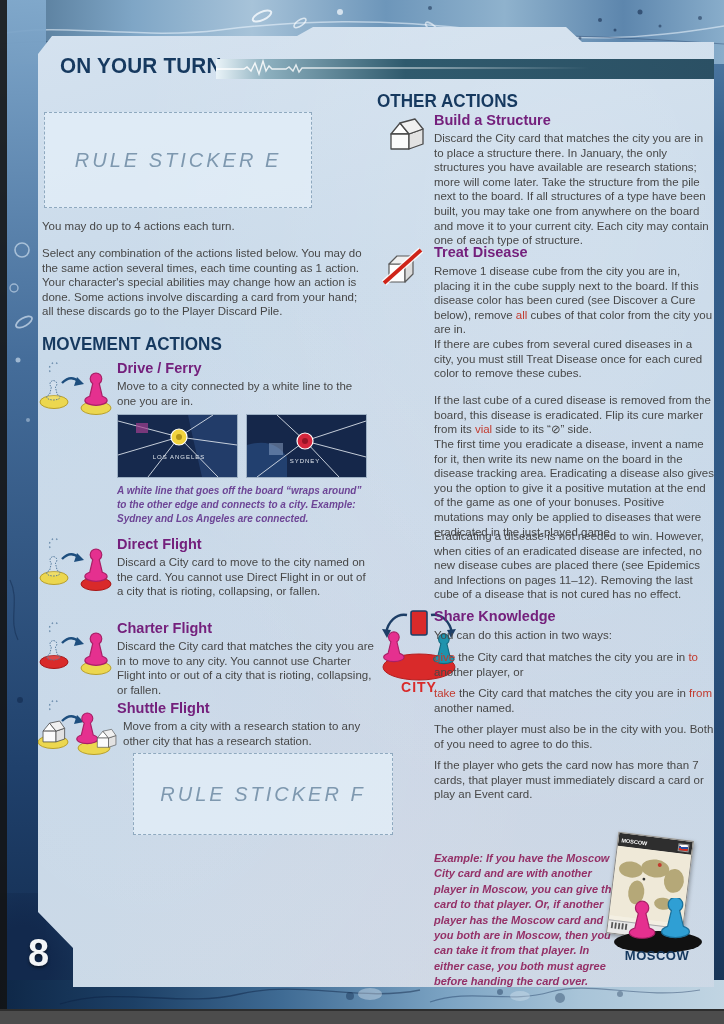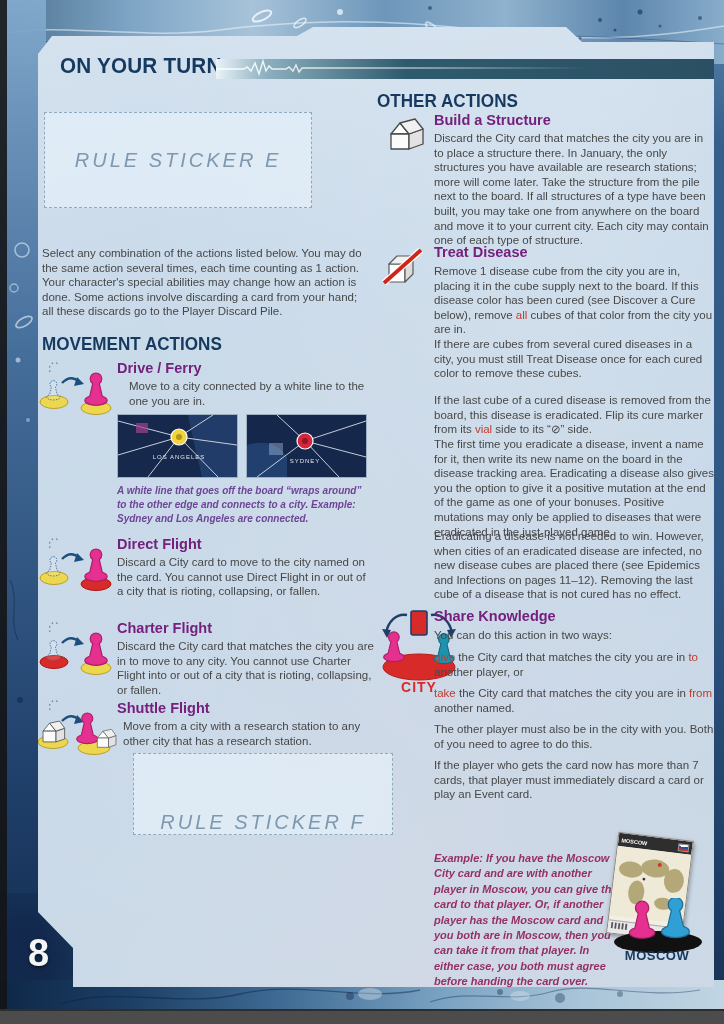--- a/index.html
+++ b/index.html
@@ -108,35 +108,36 @@
         </linearGradient>
       </defs>
       <rect width="498" height="20" fill="url(#barg)"></rect>
       <path d="M0 10 h28 l3 -2 4 4 4 -8 4 11 4 -13 3 10 3 -5 3 3 h14 l3 -2 4 4 3 -6 3 7 3 -4 h380" fill="none" stroke="url(#lineg)" stroke-width="1.4"></path>
     </svg>
 
     <div class="abs sticker" style="left:44px;top:112px;width:266px;height:94px;">
       <span class="sticker-text">RULE STICKER E</span>
     </div>
 
+    <div class="abs body" style="left:42px;top:219px;width:312px;">You may do up to 4 actions each turn.</div>
     <div class="abs body" style="left:42px;top:246px;width:328px;">Select any combination of the actions listed below. You may do the same action several times, each time counting as 1 action. Your character's special abilities may change how an action is done. Some actions involve discarding a card from your hand; all these discards go to the Player Discard Pile.</div>
 
     <div class="abs h2" style="left:42px;top:334px;">MOVEMENT ACTIONS</div>
 
     <svg class="abs" style="left:38px;top:356px;" width="78" height="62">
       <ellipse cx="16" cy="46" rx="14" ry="6.5" fill="#ecd74f" stroke="#b89f2a" stroke-width="1"></ellipse>
       <path d="M14 1c3.2 0 5.8 2.6 5.8 5.8 0 2-1 3.8-2.5 4.9l3 12.6c2.9 1 4.8 2.5 4.8 4.2 0 2.7-5 4.8-11.1 4.8S2.9 31.2 2.9 28.5c0-1.7 1.9-3.2 4.8-4.2l3-12.6C9.2 10.6 8.2 8.8 8.2 6.8 8.2 3.6 10.8 1 14 1z" transform="translate(7,24) scale(0.6)" fill="rgba(255,255,255,.15)" stroke="#53789c" stroke-width="1.6" stroke-dasharray="2.5 2"></path>
       <path d="M12 16 C9 8 18 3 21 10" fill="none" stroke="#6b8cab" stroke-width="1.3" stroke-dasharray="1.5 3"></path>
       <path d="M24 27 C30 21 36 21 41 26" fill="none" stroke="#1d4e7e" stroke-width="2.4"></path>
       <polygon points="39,21 46,28 36,30" fill="#1d4e7e"></polygon>
       <ellipse cx="58" cy="52" rx="15" ry="6.5" fill="#ecd74f" stroke="#b89f2a" stroke-width="1"></ellipse>
       <path d="M14 1c3.2 0 5.8 2.6 5.8 5.8 0 2-1 3.8-2.5 4.9l3 12.6c2.9 1 4.8 2.5 4.8 4.2 0 2.7-5 4.8-11.1 4.8S2.9 31.2 2.9 28.5c0-1.7 1.9-3.2 4.8-4.2l3-12.6C9.2 10.6 8.2 8.8 8.2 6.8 8.2 3.6 10.8 1 14 1z" transform="translate(44,16)" fill="#e5308f" stroke="#a81f66" stroke-width="1.2"></path>
     </svg>
     <div class="abs h3" style="left:117px;top:360px;">Drive / Ferry</div>
-    <div class="abs body" style="left:129px;top:379px;width:255px;">Move to a city connected by a white line to the one you are in.</div>
+    <div class="abs body" style="left:117px;top:379px;width:255px;">Move to a city connected by a white line to the one you are in.</div>
 
     <div class="abs map" style="left:117px;top:414px;">
       <svg width="119" height="62">
         <rect width="119" height="62" fill="#16294d"></rect>
         <path d="M70 0 L119 0 L119 62 L84 62 C79 40 74 20 70 0 Z" fill="#24406e" opacity=".85"></path>
         <g stroke="#d8dfe8" stroke-width="1" opacity=".9">
           <line x1="61" y1="22" x2="0" y2="6"></line>
             <line x1="61" y1="22" x2="0" y2="40"></line>
           <line x1="61" y1="22" x2="30" y2="62"></line>
             <line x1="61" y1="22" x2="100" y2="62"></line>
@@ -208,21 +209,21 @@
       <g stroke="#4a4a4a" stroke-width="1" stroke-linejoin="round" transform="translate(57,29) scale(0.62)">
         <polygon points="7,21 16,10 25,21" fill="#fff"></polygon>
         <polygon points="7,21 7,36 25,36 25,21" fill="#fbfbfb"></polygon>
         <polygon points="25,21 37,17 37,32 25,36" fill="#e2e2e2"></polygon>
         <polygon points="16,10 30,7 37,17 25,21" fill="#f0f0f0"></polygon>
       </g>
     </svg>
     <div class="abs h3" style="left:117px;top:700px;">Shuttle Flight</div>
     <div class="abs body" style="left:123px;top:719px;width:257px;">Move from a city with a research station to any other city that has a research station.</div>
 
-    <div class="abs sticker" style="left:133px;top:753px;width:258px;height:80px;align-items:flex-end;">
+    <div class="abs sticker" style="left:133px;top:753px;width:258px;height:80px;">
       <span class="sticker-text">RULE STICKER F</span>
     </div>
 
     <div class="abs h2" style="left:377px;top:91px;">OTHER ACTIONS</div>
 
     <svg class="abs" style="left:384px;top:113px;" width="46" height="42">
       <g stroke="#4a4a4a" stroke-width="1.3" stroke-linejoin="round">
         <polygon points="7,21 16,10 25,21" fill="#fff"></polygon>
         <polygon points="7,21 7,36 25,36 25,21" fill="#fbfbfb"></polygon>
         <polygon points="25,21 39,16 39,31 25,36" fill="#e2e2e2"></polygon>

